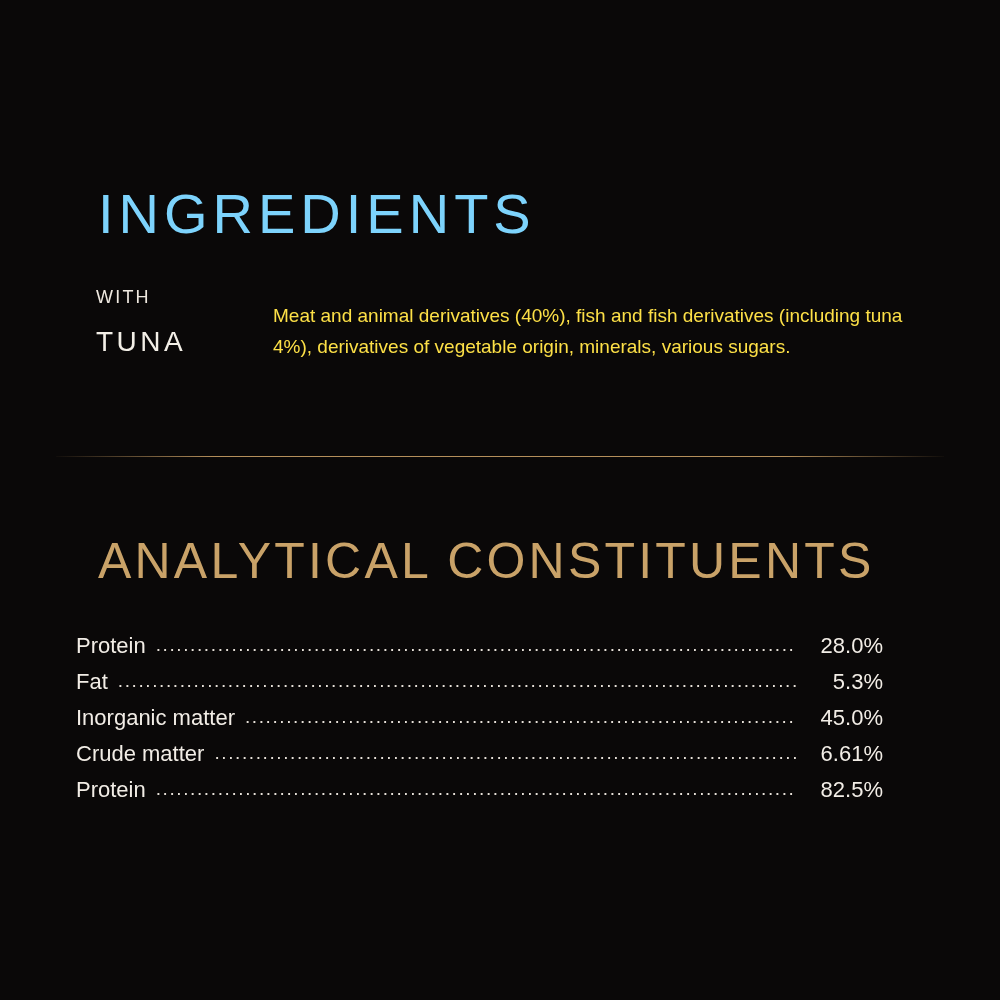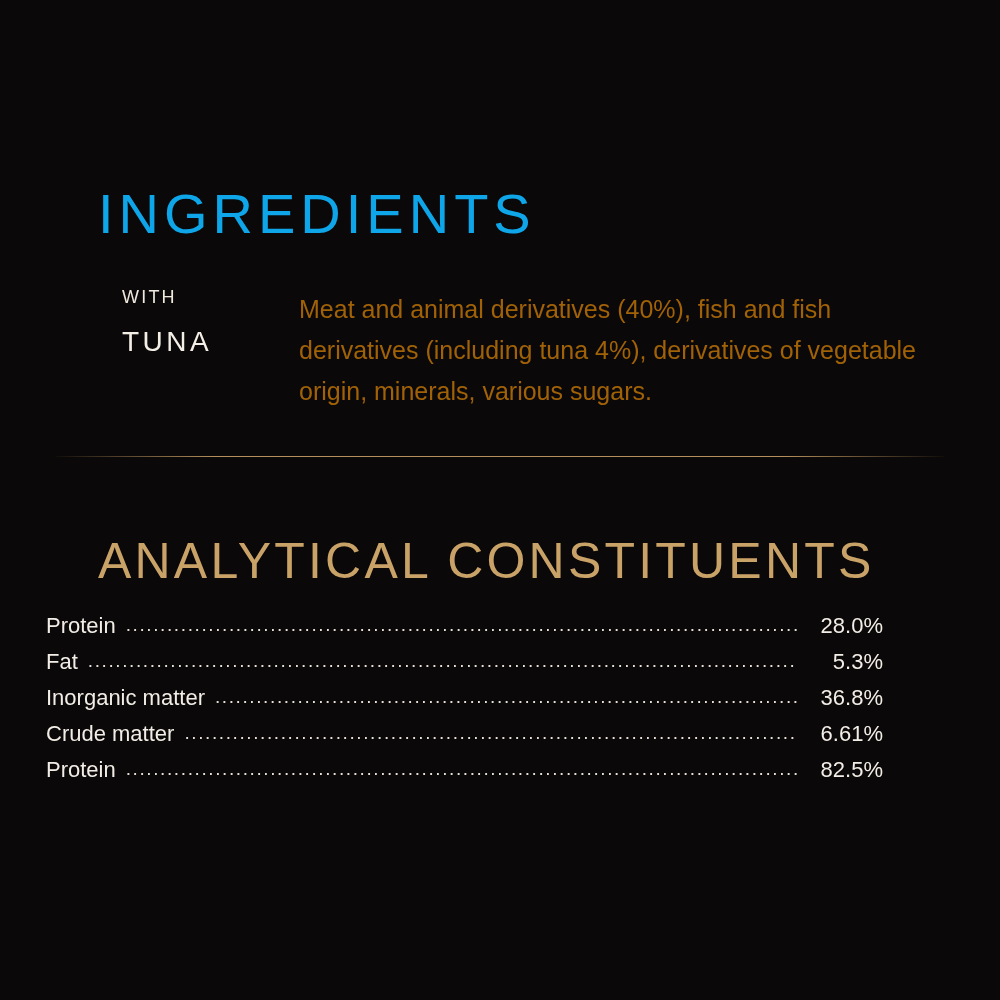--- a/index.html
+++ b/index.html
@@ -26,28 +26,27 @@
     position: absolute;
     left: 0;
     top: 185px;
     width: 1000px;
   }
   .heading-ingredients {
     font-family: "Liberation Sans", sans-serif;
     font-size: 56px;
     letter-spacing: 5px;
     font-weight: 300;
-    color: #0ea5e9;
+    color: #7dd3fc;
     margin: 0 0 0 98px;
     line-height: 1.05;
   }
   .ingredients-body {
     display: flex;
     margin-top: 42px;
-    padding-left: 26px;
   }
   .with-tuna {
     width: 175px;
     margin-left: 96px;
     color: #e8e0d4;
     flex: none;
   }
   .with-label {
     font-size: 18px;
     letter-spacing: 2.2px;
@@ -58,26 +57,26 @@
   .tuna-label {
     font-size: 28px;
     letter-spacing: 3.5px;
     font-weight: 300;
     color: #f3efe7;
     margin-top: 16px;
     line-height: 1.2;
   }
   .ingredients-text {
     width: 632px;
-    font-size: 25px;
+    font-size: 19px;
     line-height: 1.64;
-    color: #a16207;
+    color: #fde047;
     font-weight: 300;
     margin-left: 2px;
-    margin-top: 3px;
+    margin-top: 14px;
   }
 
   
   .divider {
     position: absolute;
     left: 56px;
     top: 456px;
     width: 888px;
     height: 1px;
     background: linear-gradient(to right, rgba(150,110,60,0.05), rgba(190,150,95,0.95) 18%, rgba(190,150,95,0.95) 82%, rgba(150,110,60,0.05));
@@ -93,22 +92,22 @@
   .heading-analytical {
     font-family: "Liberation Sans", sans-serif;
     font-size: 50px;
     letter-spacing: 3.2px;
     font-weight: 300;
     color: #c9a268;
     margin: 0 0 0 98px;
     line-height: 1.05;
   }
   .constituent-list {
-    margin-top: 20px;
-    padding: 0 117px 0 46px;
+    margin-top: 40px;
+    padding: 0 117px 0 76px;
   }
   .constituent-row {
     display: flex;
     align-items: baseline;
     font-size: 22px;
     font-weight: 300;
     color: #f2ede6;
     line-height: 1.0;
     padding: 7px 0;
   }
@@ -164,21 +163,21 @@
 
       <div class="constituent-row">
         <span class="c-name">Fat</span>
         <span class="c-dots">...................................................................................................................................</span>
         <span class="c-value">5.3%</span>
       </div>
 
       <div class="constituent-row">
         <span class="c-name">Inorganic matter</span>
         <span class="c-dots">..................................................................................................</span>
-        <span class="c-value">36.8%</span>
+        <span class="c-value">45.0%</span>
       </div>
 
       <div class="constituent-row">
         <span class="c-name">Crude matter</span>
         <span class="c-dots">......................................................................................................</span>
         <span class="c-value">6.61%</span>
       </div>
 
       <div class="constituent-row">
         <span class="c-name">Protein</span>

